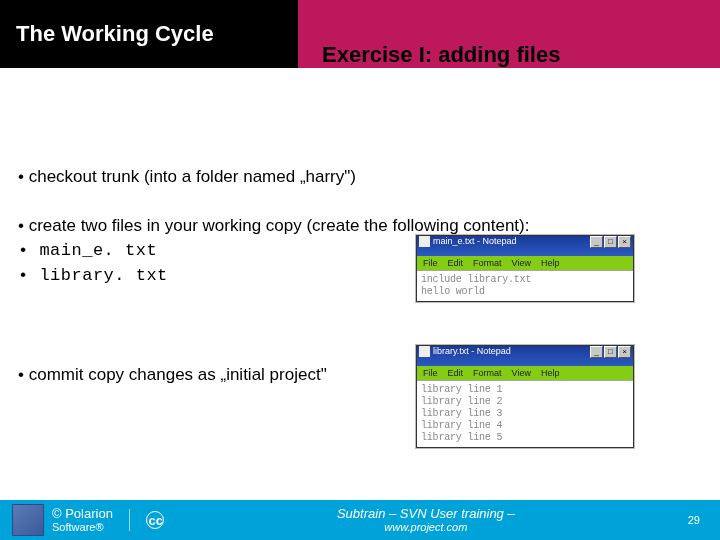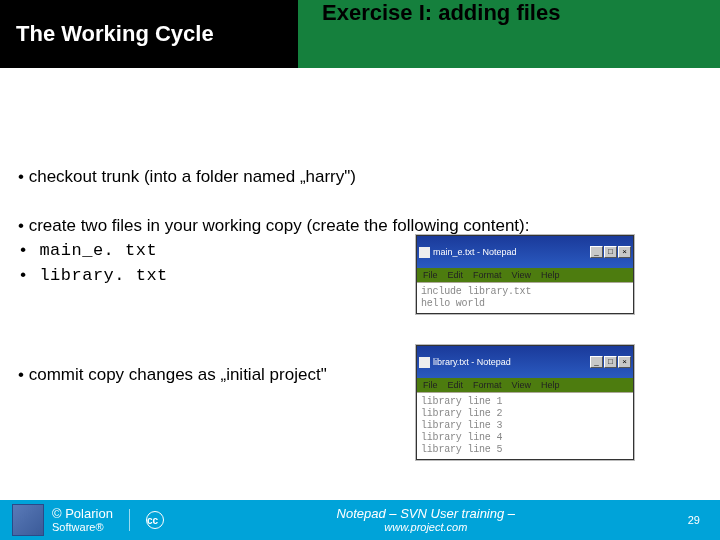--- a/index.html
+++ b/index.html
@@ -21,24 +21,24 @@
   display: flex;
   align-items: center;
   padding-left: 16px;
 }
 .header-left h1 {
   font-size: 22px;
   font-weight: bold;
 }
 .header-right {
   flex: 1;
-  background: #15803d;
+  background: #be185d;
   color: #000;
   display: flex;
-  align-items: flex-start;
+  align-items: flex-end;
   padding-left: 24px;
 }
 .header-right h1 {
   font-size: 22px;
   font-weight: bold;
 }
 .content {
   padding: 0 18px;
   font-size: 17px;
   color: #000;
@@ -59,25 +59,25 @@
 .np2 { top: 345px; }
 .notepad {
   width: 218px;
   border: 1px solid #333;
   font-family: Tahoma, sans-serif;
   font-size: 9px;
   background: #fff;
   box-shadow: 0 0 0 1px #bbb;
 }
 .np-titlebar {
-  height: 32px;
+  height: 20px;
   background: linear-gradient(#1a3a9a, #2a5ac0);
   color: #fff;
   display: flex;
-  align-items: center;
+  align-items: flex-start;
   padding: 0 2px;
   position: relative;
 }
 .np-title-icon {
   width: 11px; height: 11px;
   background: #eee;
   margin-right: 3px;
   display: inline-block;
 }
 .np-title-text { flex: 1; font-size: 9px; white-space: nowrap; overflow: hidden; }
@@ -90,21 +90,21 @@
   background: #c8c8c8;
   border: 1px solid #fff;
   border-right-color: #555;
   border-bottom-color: #555;
   font-size: 8px;
   line-height: 10px;
   text-align: center;
   color: #000;
 }
 .np-menubar {
-  background: #4d7c0f;
+  background: #84cc16;
   display: flex;
   gap: 10px;
   padding: 2px 6px;
   font-size: 9px;
   color: #222;
   border-bottom: 1px solid #aca899;
 }
 .np-body {
   background: #fff;
   padding: 3px 4px;
@@ -138,22 +138,22 @@
   width: 1px; height: 22px;
   background: rgba(255,255,255,0.6);
   margin: 0 16px;
 }
 .footer-cc {
   width: 18px; height: 18px;
   border-radius: 50%;
   border: 1.5px solid #fff;
   display: flex;
   align-items: center;
-  justify-content: flex-start;
-  font-size: 10px;
+  justify-content: flex-end;
+  font-size: 13px;
   font-weight: bold;
 }
 .footer-center { flex: 1; text-align: center; font-style: italic; line-height: 1.1; }
 .footer-page { font-size: 11px; margin-right: 8px; }
 </style>
 </head>
 <body>
 
 <div class="header">
   <div class="header-left">
@@ -229,17 +229,17 @@
   <div class="footer-logo"></div>
   <div class="footer-copy">
     <div>© Polarion</div>
     <div style="font-size:11px">Software®</div>
   </div>
   <div class="footer-sep"></div>
   <div class="footer-cc">
     <span>cc</span>
   </div>
   <div class="footer-center">
-    <div>Notepad – SVN User training –</div>
+    <div>Subtrain – SVN User training –</div>
     <div style="font-size:11px">www.project.com</div>
   </div>
   <div class="footer-page">29</div>
 </div>
 
 </body></html>

